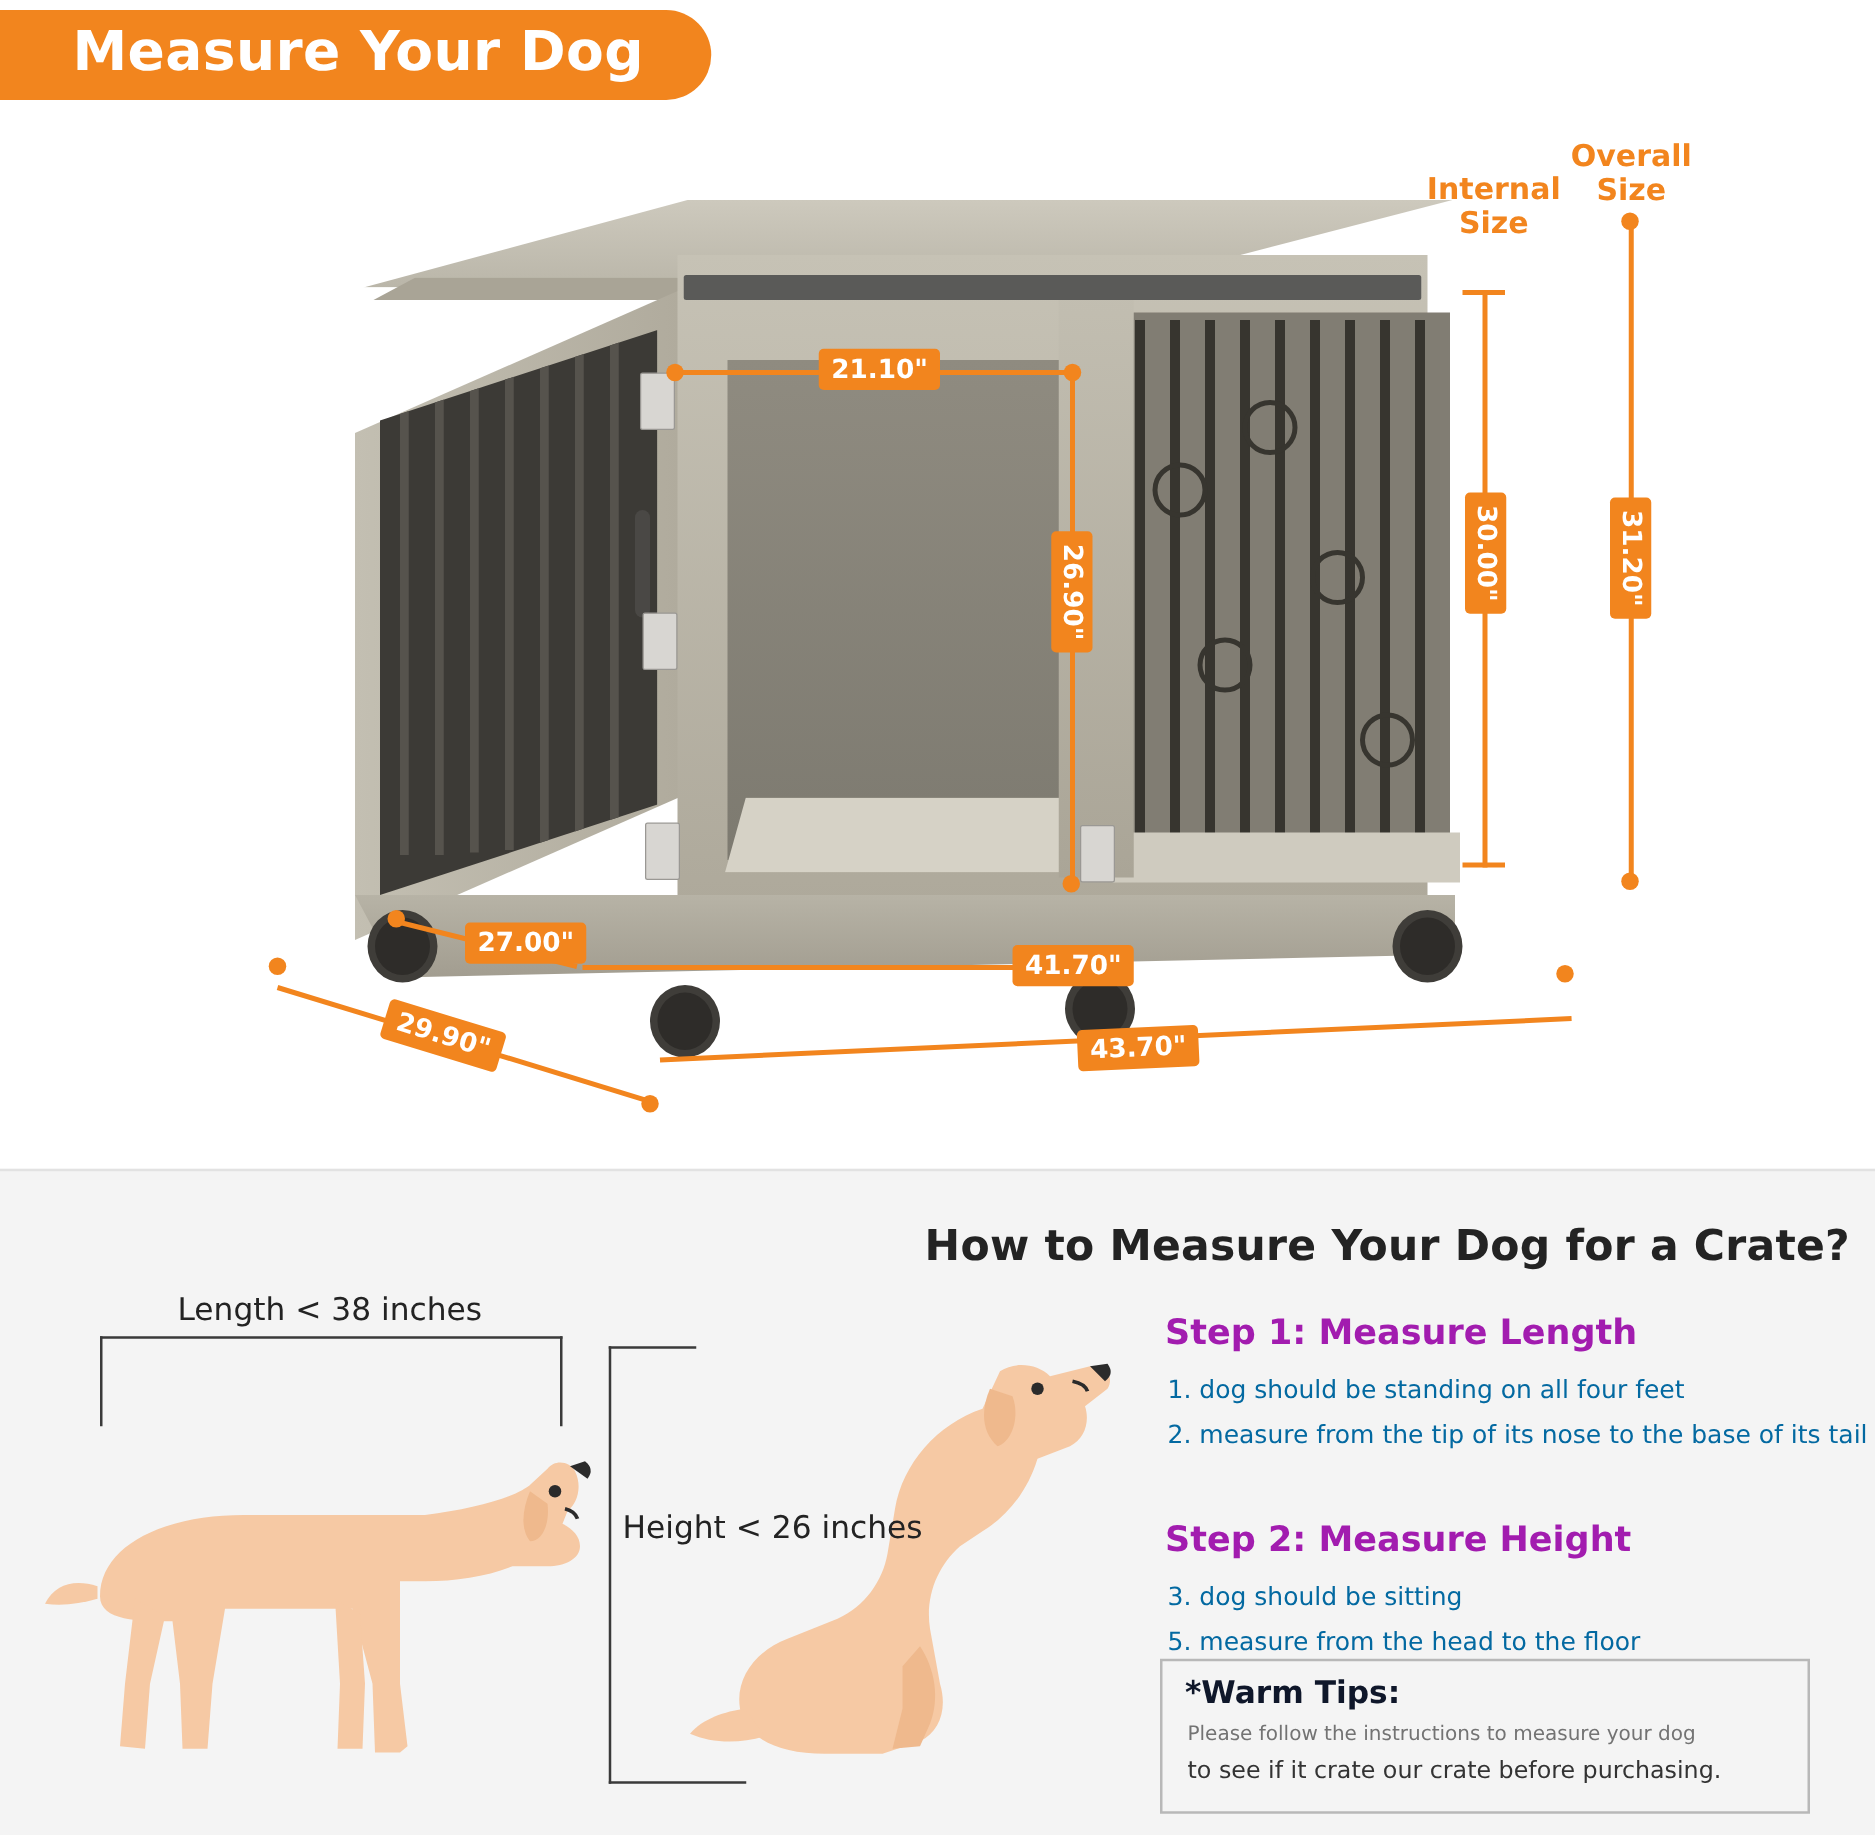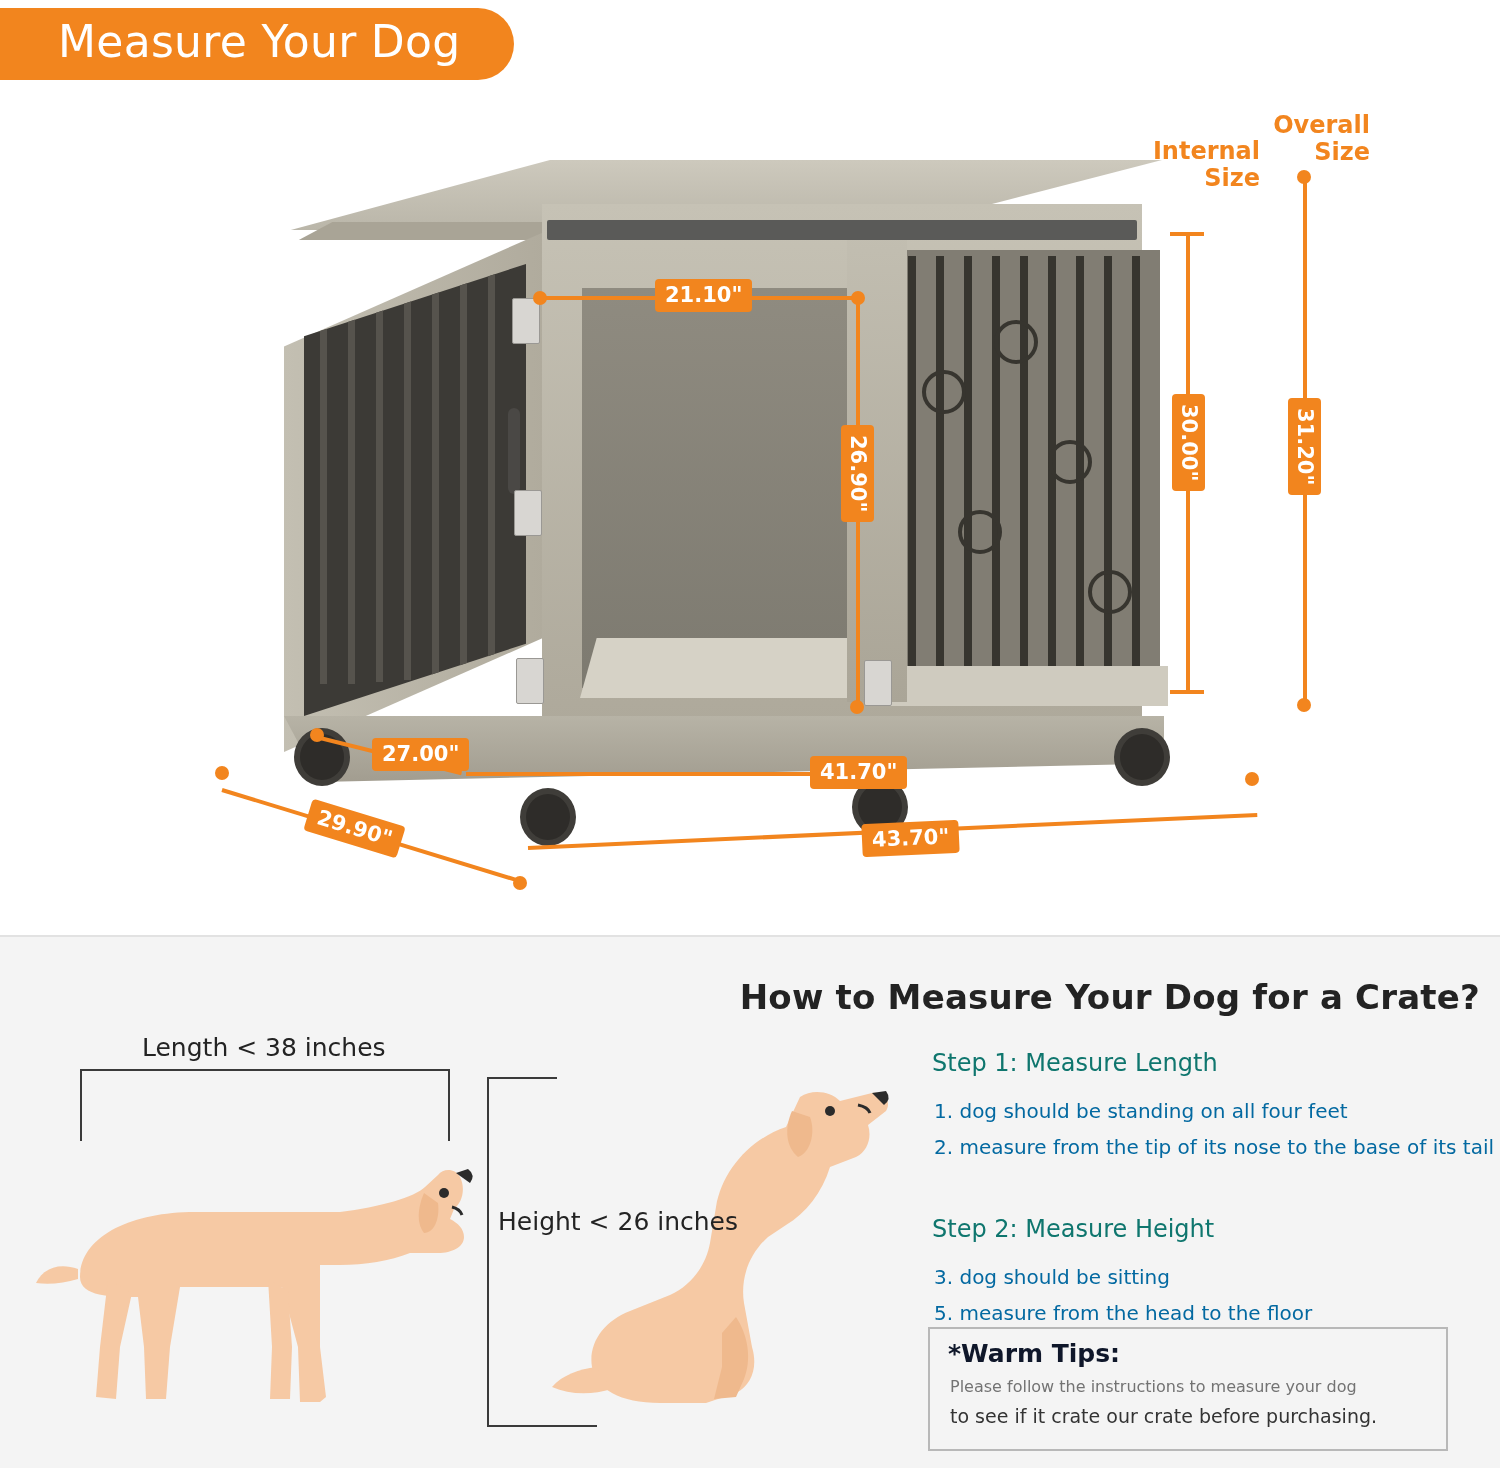--- a/index.html
+++ b/index.html
@@ -11,30 +11,30 @@
     position:relative;
   }
   
   #banner{
     position:absolute;left:0;top:8px;
     background:#f2851e;
     border-radius:0 36px 36px 0;
     padding:10px 54px 14px 58px;
     color:#fff;
     font-size:44px;
-    font-weight:normal;
+    font-weight:bold;
     letter-spacing:.3px;
     line-height:1.1;
   }
   
   #crate-area{position:absolute;left:0;top:0;width:1500px;height:935px;}
   .lbl-hdr{
     position:absolute;
     color:#f2851e;font-weight:bold;font-size:24px;line-height:1.12;
-    text-align:right;
+    text-align:center;
   }
   
   .dim{
     position:absolute;
     background:#f2851e;color:#fff;
     font-weight:bold;font-size:21px;
     padding:4px 10px 5px 10px;
     border-radius:4px;
     white-space:nowrap;
   }
@@ -132,21 +132,21 @@
   
   #lower{
     position:absolute;left:0;top:935px;width:1500px;height:533px;
     background:#f4f4f4;border-top:2px solid #e2e2e2;
   }
   #lower-title{
     position:absolute;left:690px;top:40px;width:790px;
     font-size:34px;font-weight:bold;color:#232323;text-align:right;
     letter-spacing:.2px;
   }
-  .step-h{position:absolute;font-size:24px;font-weight:normal;color:#0f766e;}
+  .step-h{position:absolute;font-size:28px;font-weight:bold;color:#a21caf;}
   .step-l{position:absolute;font-size:20px;color:#0369a1;}
   #tips-box{
     position:absolute;left:928px;top:390px;width:516px;height:120px;
     border:2px solid #b8b8b8;background:#f4f4f4;
   }
   #tips-title{position:absolute;left:18px;top:10px;font-size:25px;font-weight:bold;color:#0f172a;}
   #tips-l1{position:absolute;left:20px;top:48px;font-size:16px;color:#737373;}
   #tips-l2{position:absolute;left:20px;top:76px;font-size:19px;color:#333;}
 
   

